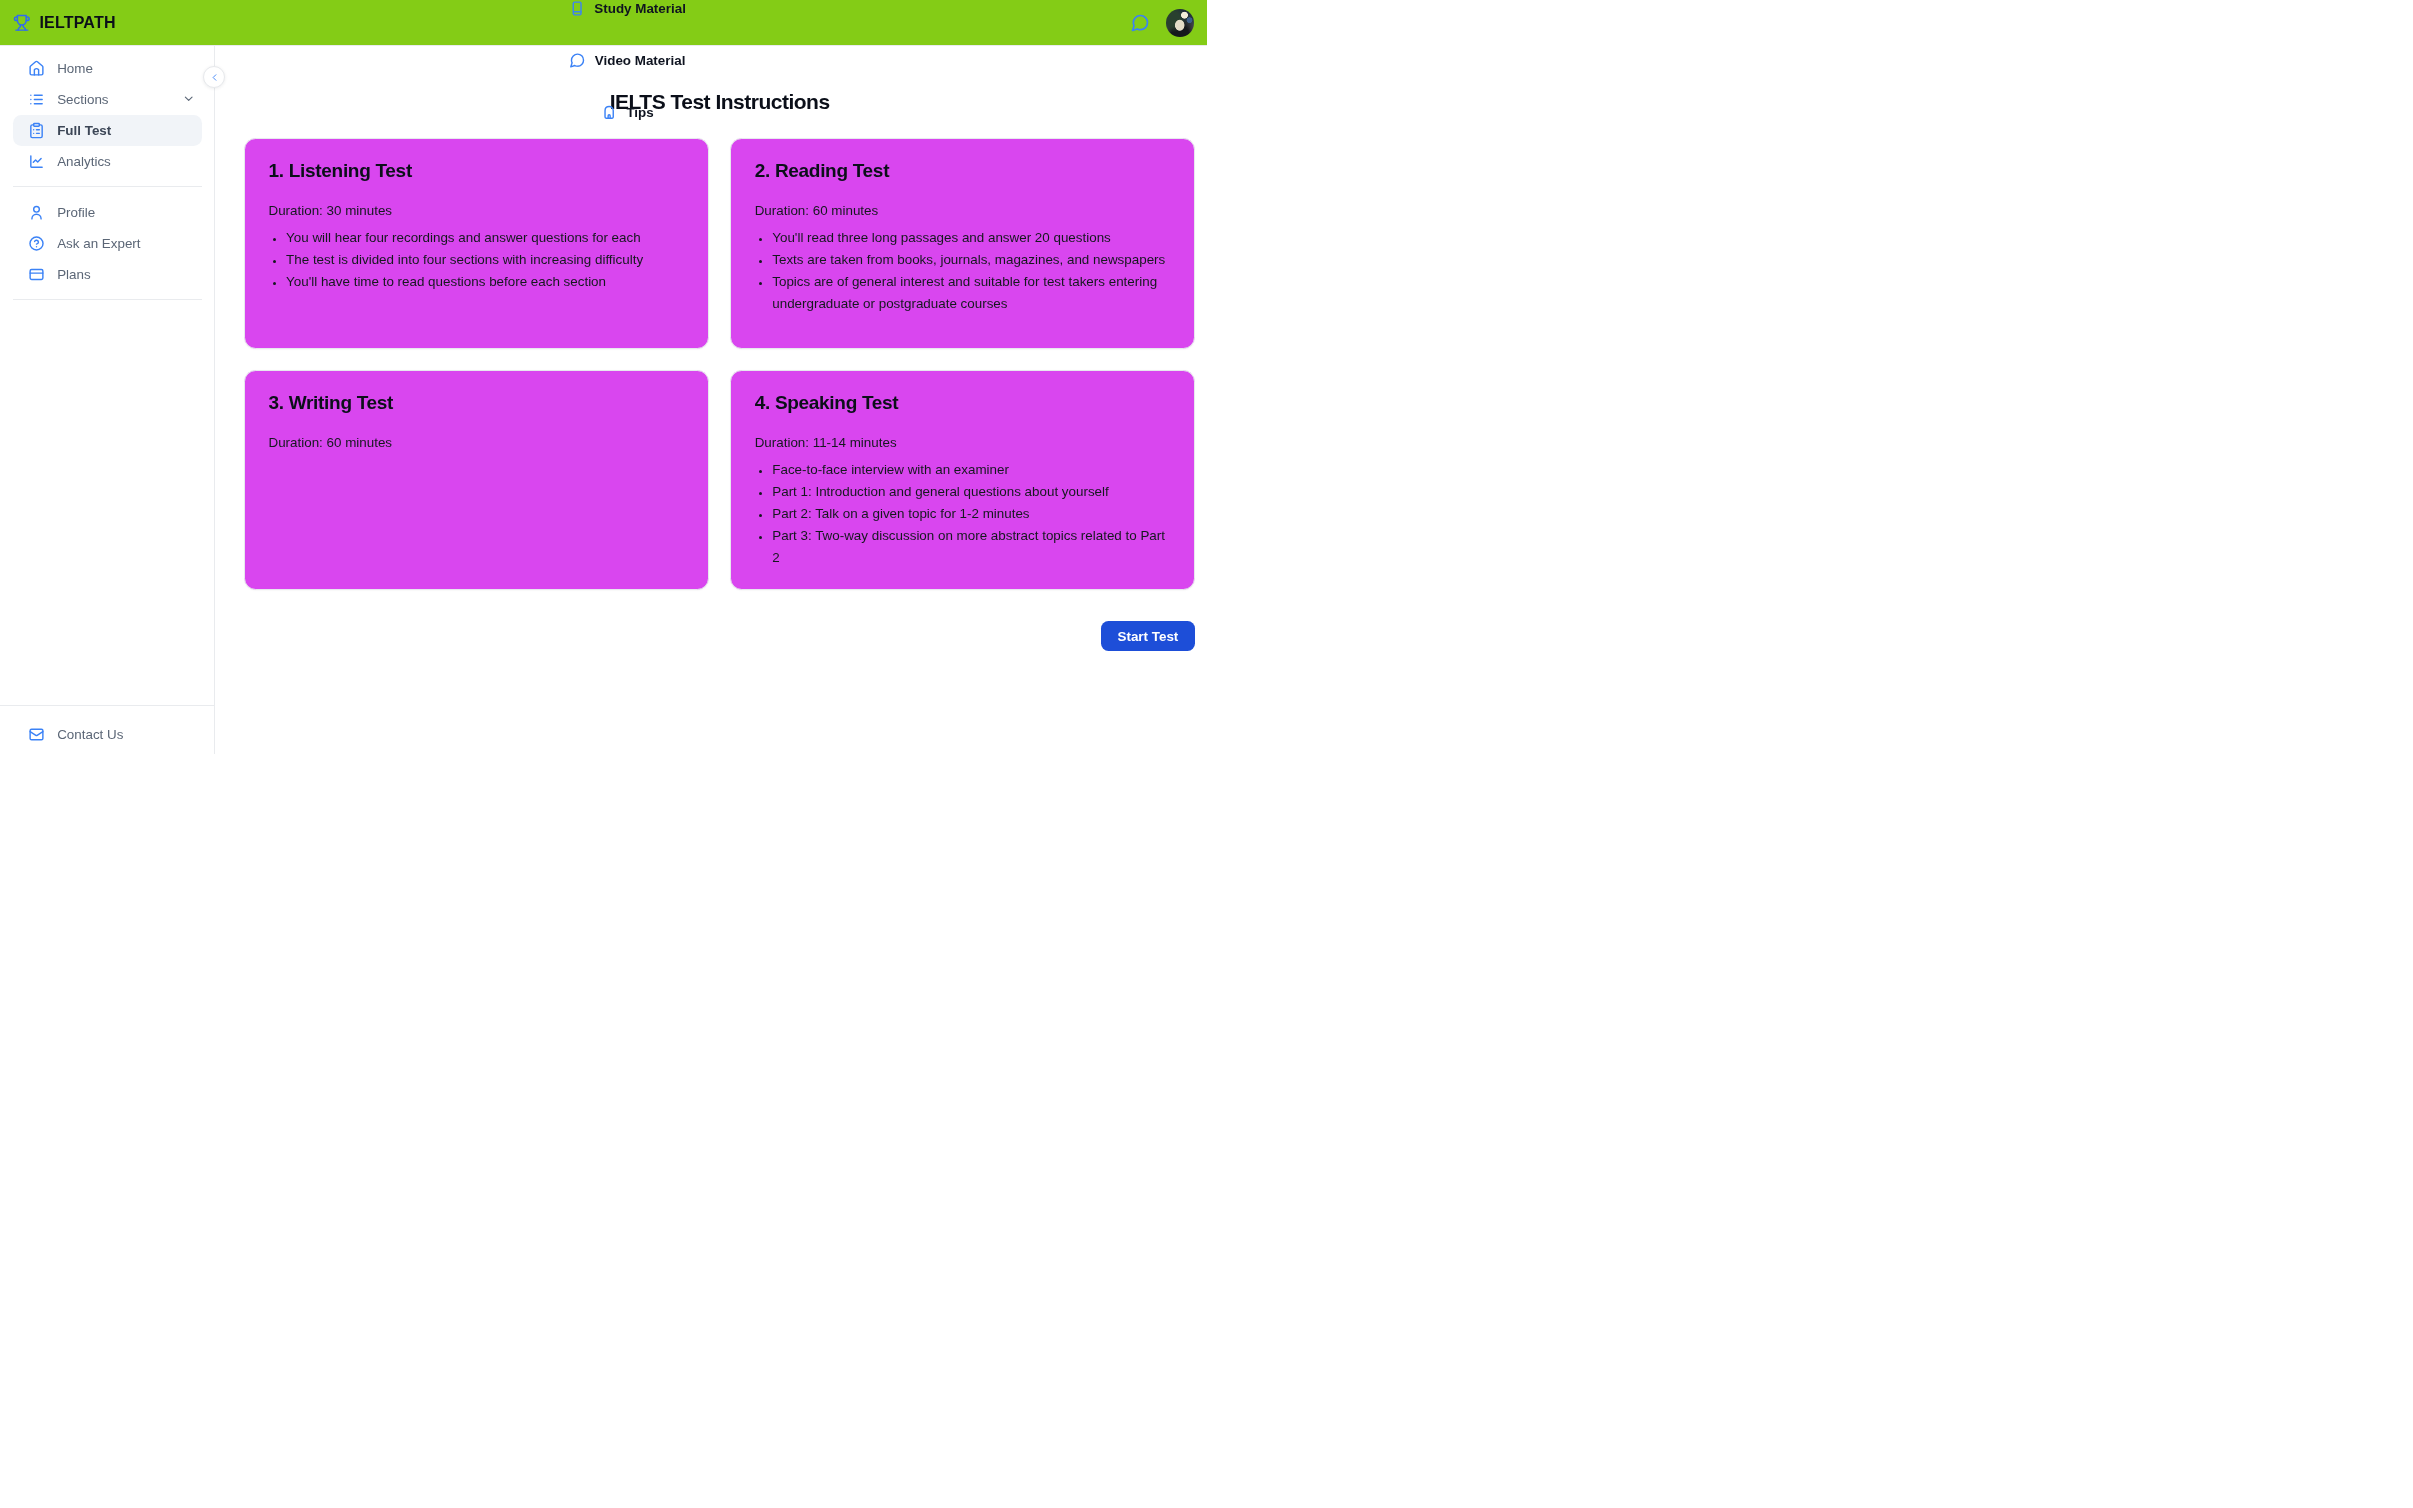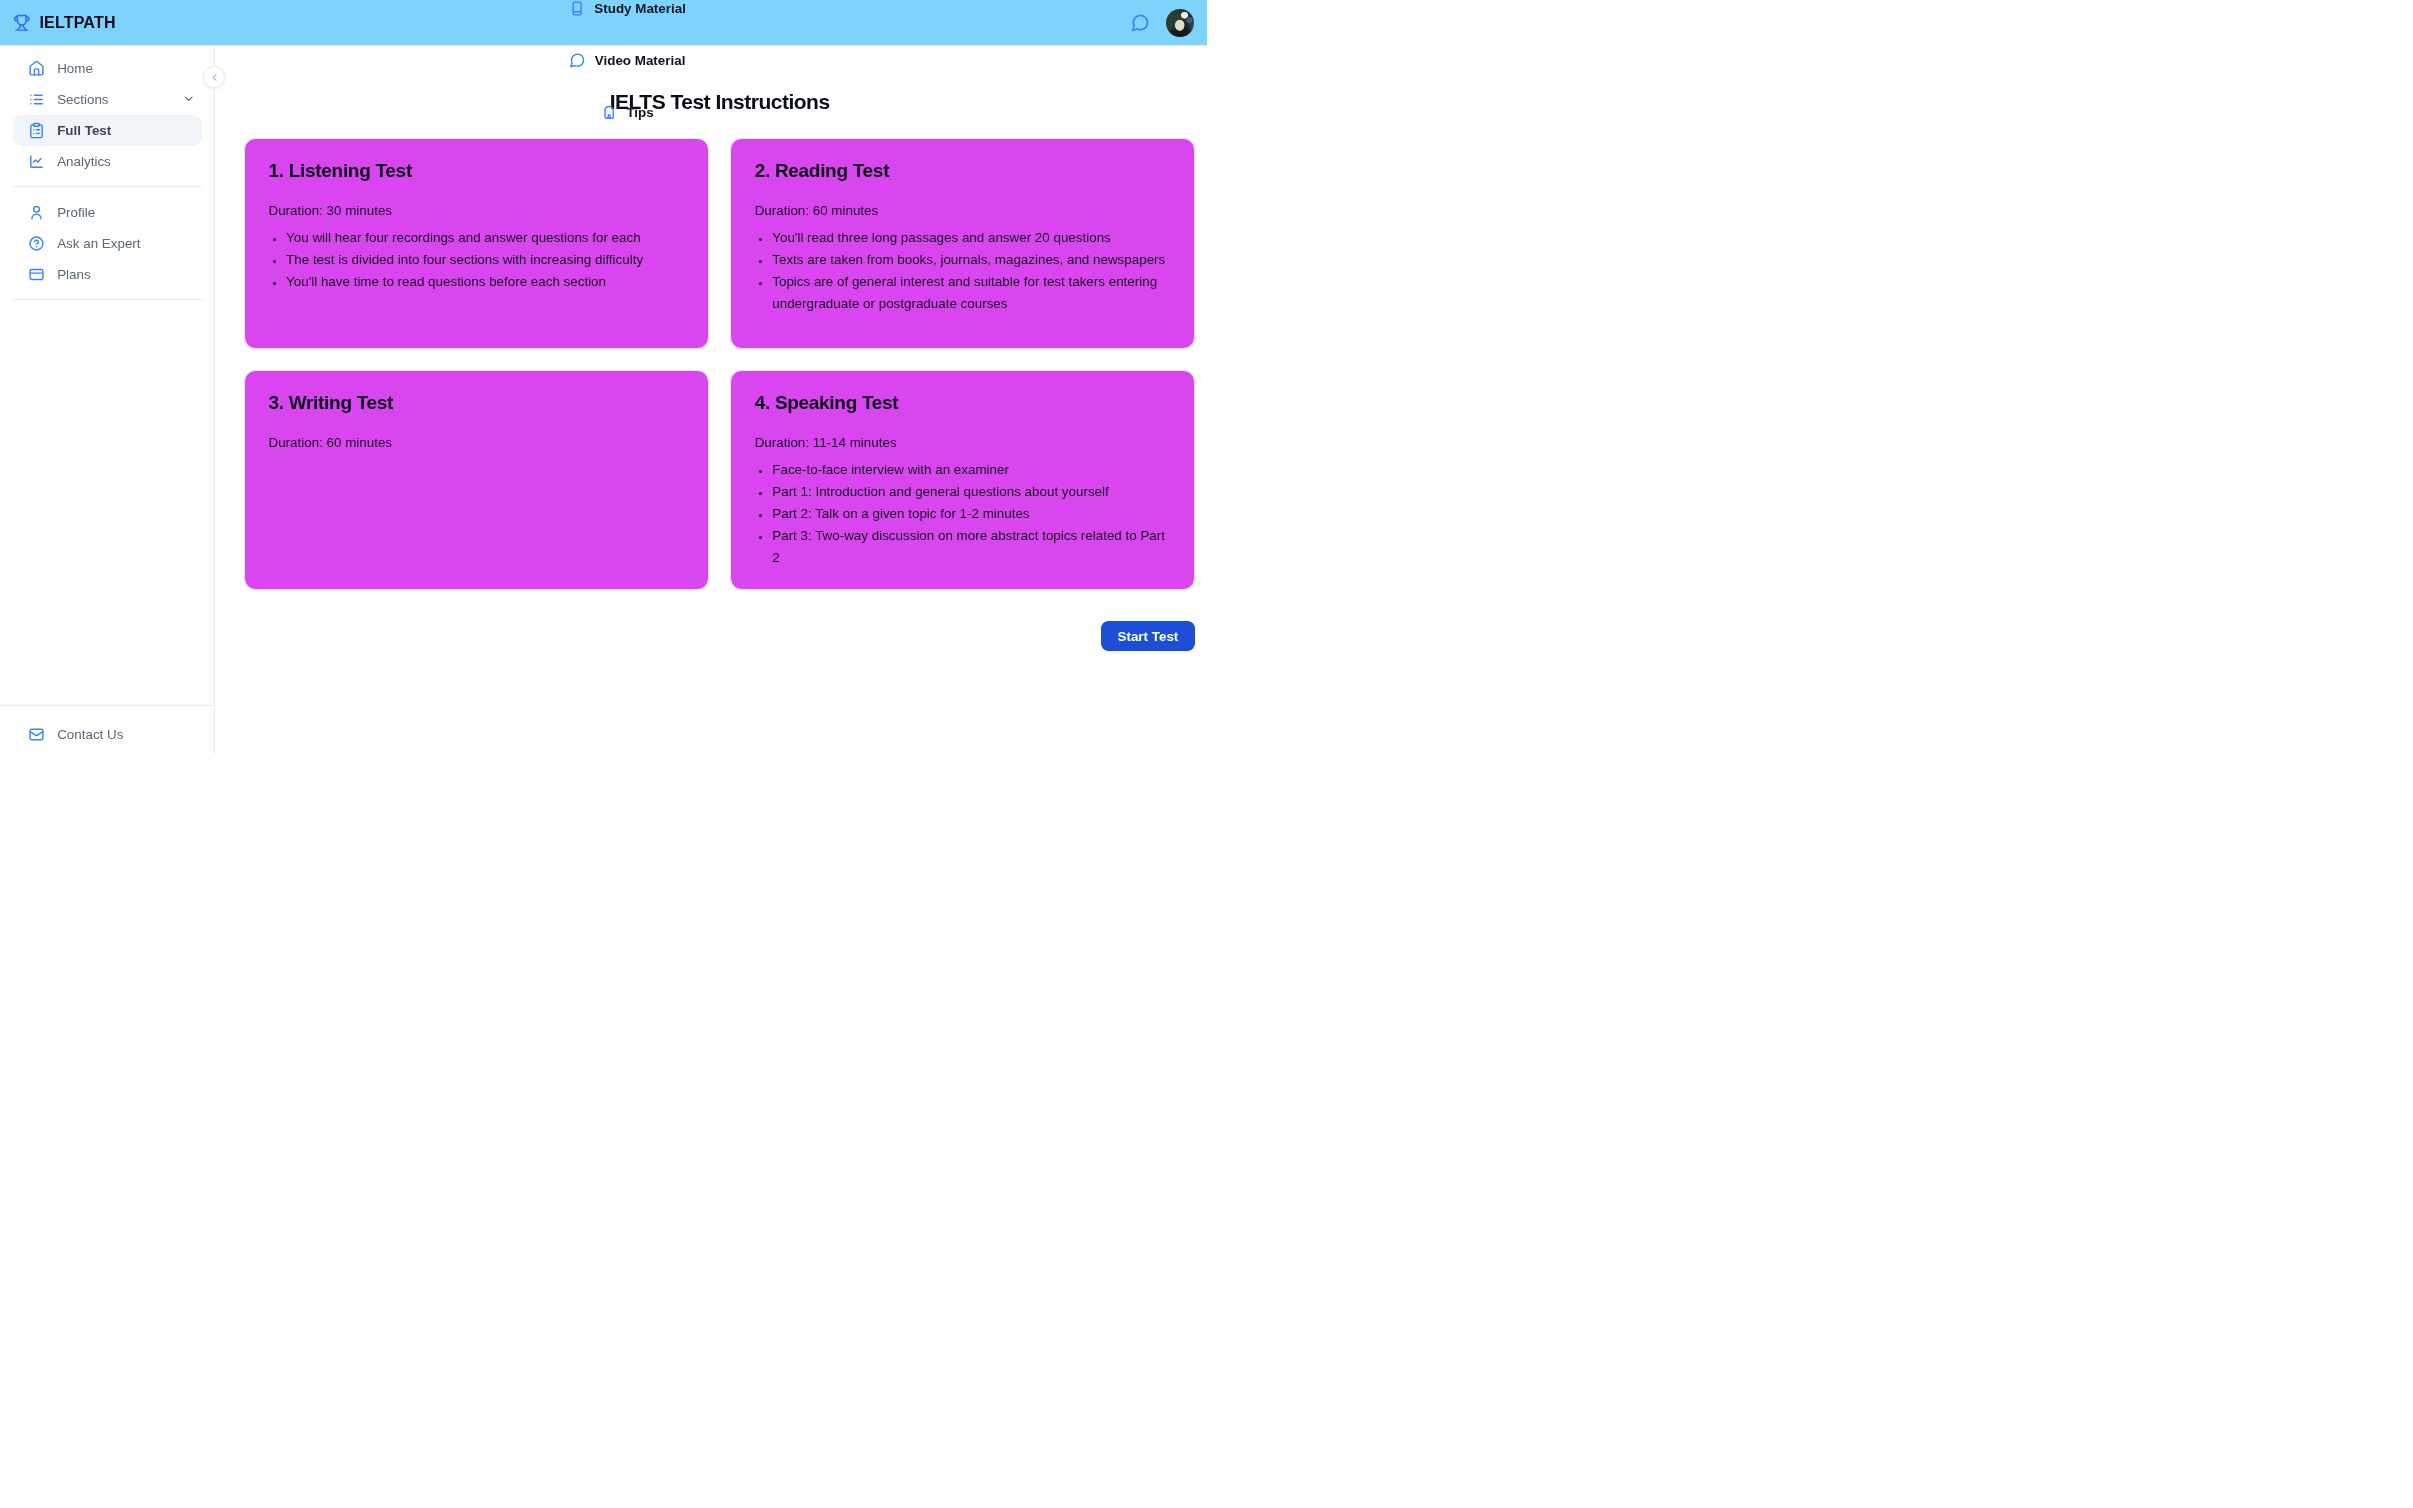--- a/index.html
+++ b/index.html
@@ -6,21 +6,21 @@
   html,body { margin:0; padding:0; background:#fff; }
   body {
     width:1207px; height:754px; overflow:hidden; position:relative;
     font-family:"Liberation Sans","DejaVu Sans",sans-serif;
     color:#111318; -webkit-font-smoothing:antialiased;
   }
   svg { display:block; }
 
   
   .navbar {
-    height:46px; border-bottom:0.8px solid #e9ebee; background:#7dd3fc;
+    height:46px; border-bottom:0.8px solid #e9ebee; background:#84cc16;
     display:flex; align-items:center; padding:0 13.4px; position:relative; z-index:5;
   }
   .brand { display:flex; align-items:center; gap:8.4px; cursor:pointer; }
   .brand .logo-ic { color:#2f6bf2; }
   .brand-name { font-size:16px; font-weight:800; letter-spacing:0.2px; color:#0b0f19; }
 
   .nav-center {
     position:absolute; left:50%; top:0; height:100%;
     transform:translateX(calc(-50% + 23.5px));
     display:flex; align-items:center; gap:35px;flex-direction:column;

